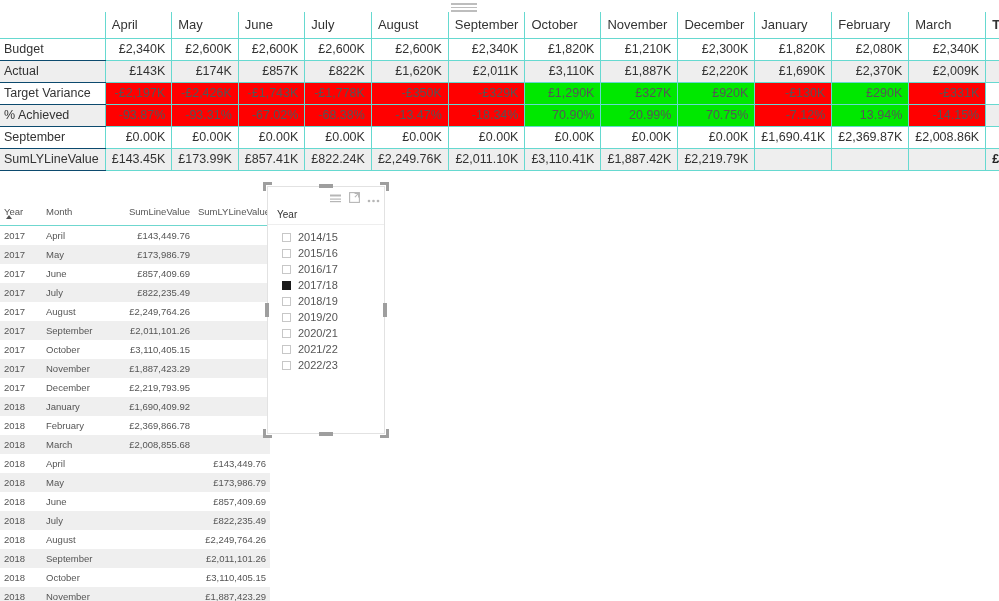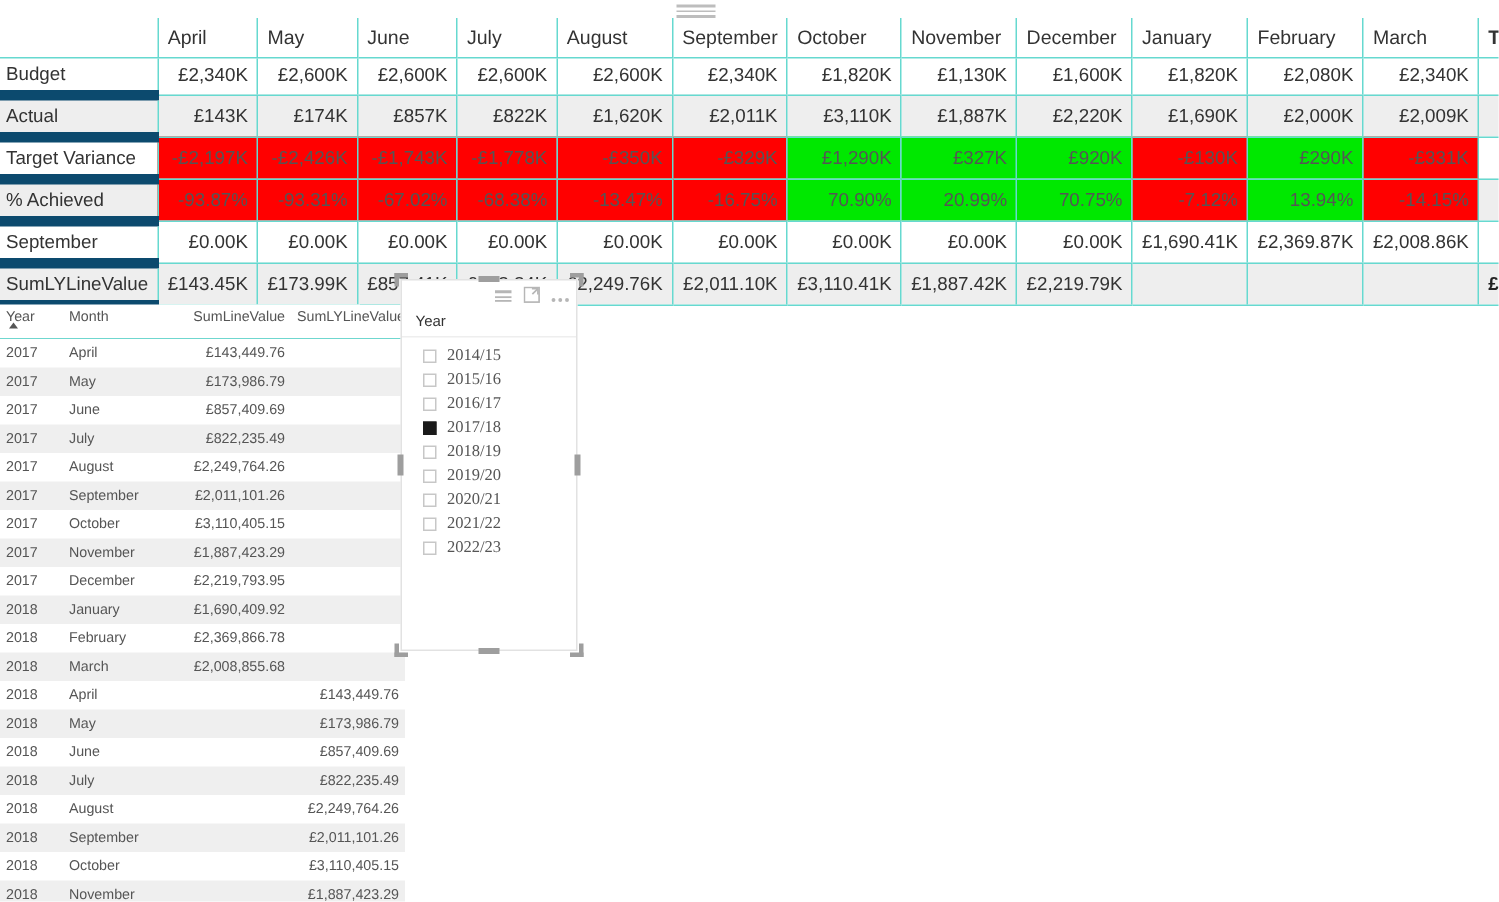--- a/index.html
+++ b/index.html
@@ -46,21 +46,21 @@
     border-left: 1px solid #66d9d0;
     height: 26px;
     background: #ffffff;
   }
   table.matrix thead th.corner { border-left: none; border-bottom: 1px solid #66d9d0; }
   table.matrix thead th.total-col { font-weight: bold; }
   table.matrix tbody th.rowhdr {
     text-align: left;
     font-size: 12.5px;
     color: #333333;
-    border-bottom: 7px solid #0c4a6e;
+    border-bottom: 1px solid #0c4a6e;
     padding-left: 4px;
   }
   table.matrix tbody td {
     text-align: right;
     border-bottom: 1px solid #66d9d0;
     border-left: 1px solid #66d9d0;
   }
   table.matrix tbody tr.band { background: #eeeeee; }
   table.matrix tbody tr.band th.rowhdr { background: #eeeeee; margin-top: 25px; }
   table.matrix td.total-col { font-weight: bold; color: #222222; }
@@ -135,21 +135,21 @@
   }
   .slicer-list { position: absolute; left: 14px; top: 42px; right: 4px; }
   .slicer-item {
     display: flex; align-items: center; gap: 7px; height: 16px; margin-bottom: 0px;
   }
   .chk {
     width: 9px; height: 9px; border: 1px solid #c7c7c7; background: #ffffff;
     box-sizing: border-box; flex: 0 0 auto;
   }
   .chk.on { background: #1a1a1a; border-color: #1a1a1a; }
-  .slicer-label { font-size: 11px; color: #555555; font-family: Liberation Serif, serif; }
+  .slicer-label { font-size: 11px; color: #555555; }
 
   
   .h-corner { position: absolute; width: 9px; height: 9px; }
   .h-corner i { position: absolute; background: #9e9e9e; }
   .h-tl { left: -5px; top: -5px; }
   .h-tl i:nth-child(1){ left:0; top:0; width:9px; height:3px; }
   .h-tl i:nth-child(2){ left:0; top:0; width:3px; height:9px; }
   .h-tr { right: -5px; top: -5px; }
   .h-tr i:nth-child(1){ right:0; top:0; width:9px; height:3px; }
   .h-tr i:nth-child(2){ right:0; top:0; width:3px; height:9px; }
@@ -198,40 +198,40 @@
       <tbody>
           <tr>
             <th class="rowhdr col-hdr">Budget</th>
             <td class="col-mon">£2,340K</td>
             <td class="col-mon">£2,600K</td>
             <td class="col-mon">£2,600K</td>
             <td class="col-mon">£2,600K</td>
             <td class="col-mon">£2,600K</td>
             <td class="col-mon">£2,340K</td>
             <td class="col-mon">£1,820K</td>
-            <td class="col-mon">£1,130K</td>
-            <td class="col-mon">£1,600K</td>
+            <td class="col-mon">£1,210K</td>
+            <td class="col-mon">£2,300K</td>
             <td class="col-mon">£1,820K</td>
             <td class="col-mon">£2,080K</td>
             <td class="col-mon">£2,340K</td>
             <td class="col-tot total-col">£26,000K</td>
           </tr>
           <tr class="band">
             <th class="rowhdr col-hdr">Actual</th>
             <td class="col-mon">£143K</td>
             <td class="col-mon">£174K</td>
             <td class="col-mon">£857K</td>
             <td class="col-mon">£822K</td>
             <td class="col-mon">£1,620K</td>
             <td class="col-mon">£2,011K</td>
             <td class="col-mon">£3,110K</td>
             <td class="col-mon">£1,887K</td>
             <td class="col-mon">£2,220K</td>
             <td class="col-mon">£1,690K</td>
-            <td class="col-mon">£2,000K</td>
+            <td class="col-mon">£2,370K</td>
             <td class="col-mon">£2,009K</td>
             <td class="col-tot total-col">£19,545K</td>
           </tr>
           <tr>
             <th class="rowhdr col-hdr">Target Variance</th>
             <td class="col-mon neg">-£2,197K</td>
             <td class="col-mon neg">-£2,426K</td>
             <td class="col-mon neg">-£1,743K</td>
             <td class="col-mon neg">-£1,778K</td>
             <td class="col-mon neg">-£350K</td>
@@ -244,21 +244,21 @@
             <td class="col-mon neg">-£331K</td>
             <td class="col-tot total-col">-£6,455K</td>
           </tr>
           <tr class="band">
             <th class="rowhdr col-hdr">% Achieved</th>
             <td class="col-mon neg">-93.87%</td>
             <td class="col-mon neg">-93.31%</td>
             <td class="col-mon neg">-67.02%</td>
             <td class="col-mon neg">-68.38%</td>
             <td class="col-mon neg">-13.47%</td>
-            <td class="col-mon neg">-16.75%</td>
+            <td class="col-mon neg">-18.34%</td>
             <td class="col-mon pos">70.90%</td>
             <td class="col-mon pos">20.99%</td>
             <td class="col-mon pos">70.75%</td>
             <td class="col-mon neg">-7.12%</td>
             <td class="col-mon pos">13.94%</td>
             <td class="col-mon neg">-14.15%</td>
             <td class="col-tot total-col">-24.83%</td>
           </tr>
           <tr>
             <th class="rowhdr col-hdr">September</th>

